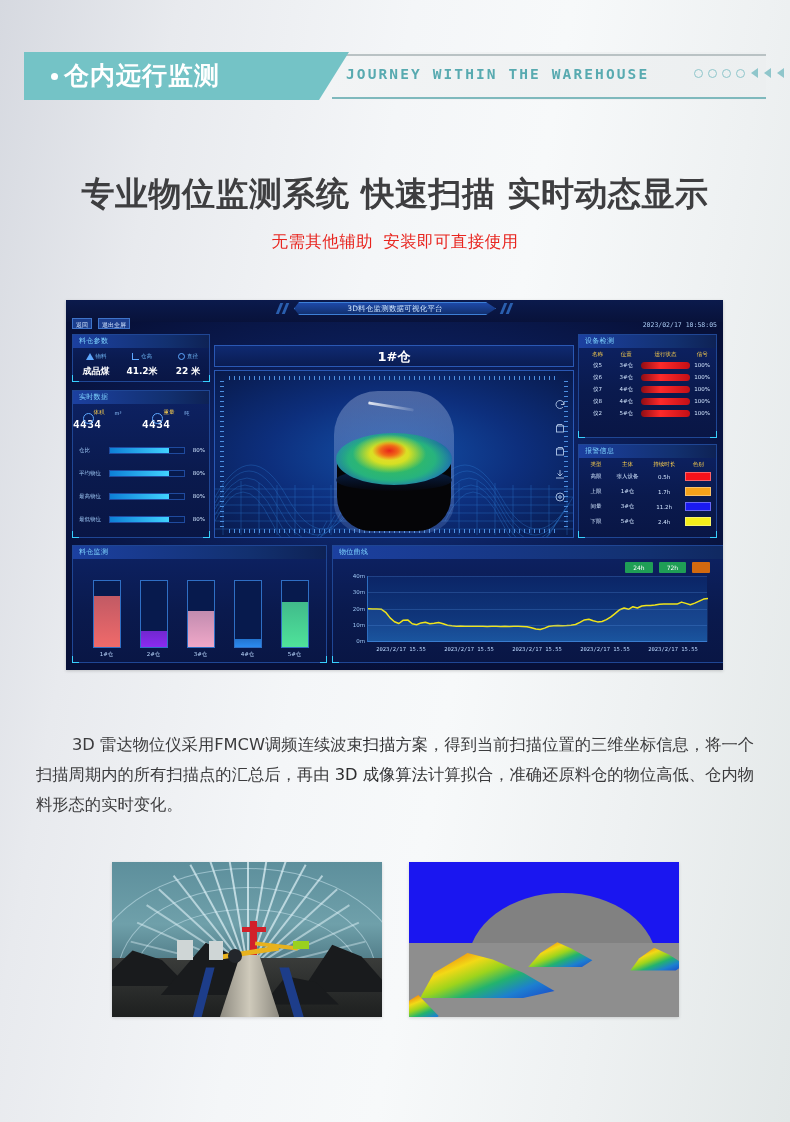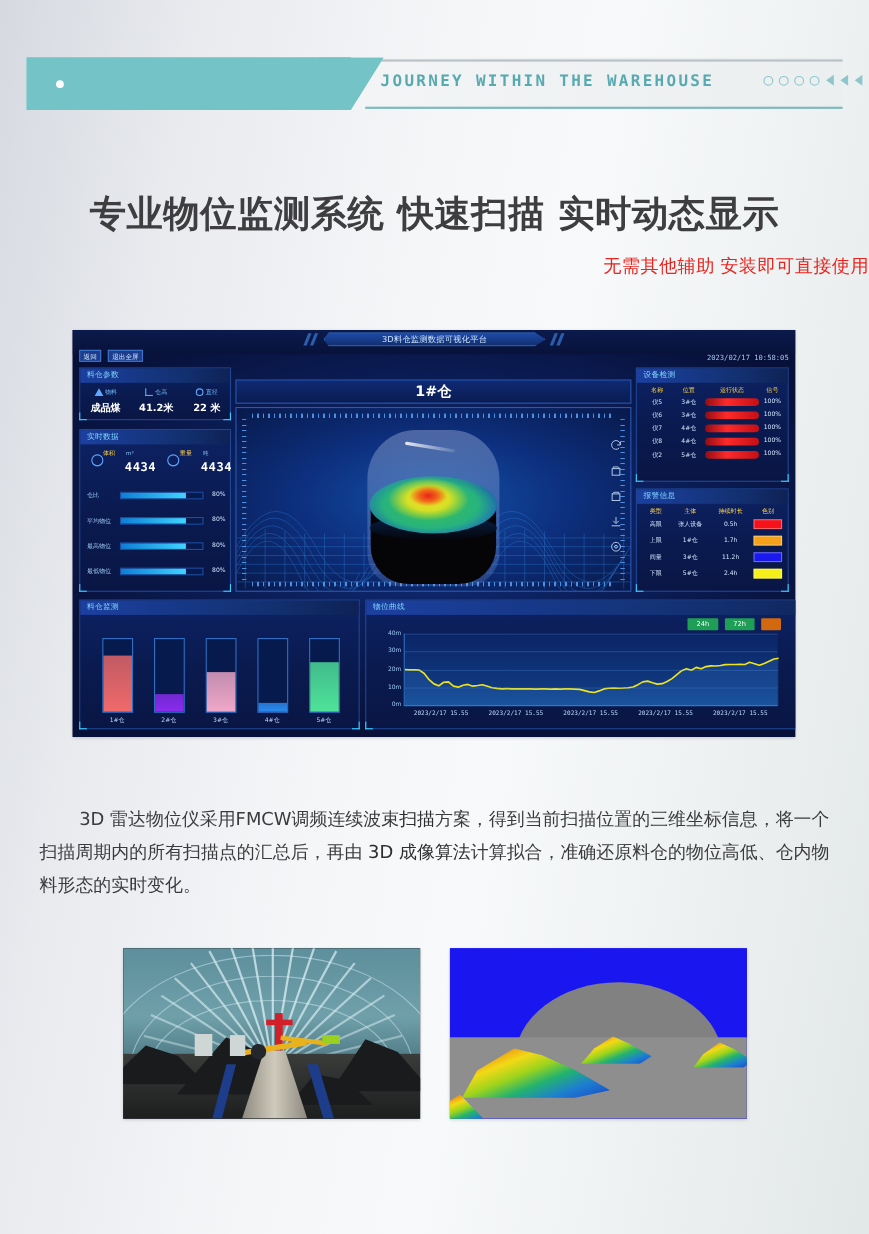--- a/index.html
+++ b/index.html
@@ -55,23 +55,23 @@
     position:absolute; left:308px; top:45px; width:434px; height:2px; background:#7fb9bd;
   }
 
   
   .headline {
     position:absolute; left:0; top:172px; width:790px; text-align:center;
     font-size:33px; font-weight:bold; color:#3e3e40; letter-spacing:0.5px;
     font-family:"DejaVu Sans", sans-serif;
   }
   .subhead {
-    position:absolute; left:0; top:231px; width:790px; text-align:right;
+    position:absolute; left:0; top:231px; width:790px; text-align:center;
     font-size:16.5px; color:#e8251f; letter-spacing:0.4px;
-    font-family:Liberation Sans, sans-serif;
+    font-family:Liberation Mono, monospace;
   }
 
   
   .dash {
     position:absolute; left:66px; top:300px; width:657px; height:370px;
     background:#071038; overflow:hidden;
     box-shadow:0 1px 3px rgba(0,0,0,0.18);
   }
   .dash-bgglow {
     position:absolute; inset:0;
@@ -129,21 +129,21 @@
     border-left:4px solid transparent; border-right:4px solid transparent; border-bottom:7px solid #5ea8ff; }
   .stat-ico.ang { border-radius:0; border:none; width:7px; height:7px;
     border-left:1.3px solid #5ea8ff; border-bottom:1.3px solid #5ea8ff; }
   .stat-lbl { font-size:5.5px; color:#6fb6f5; font-family:"DejaVu Sans", sans-serif; }
   .stat-val { font-size:9px; color:#ffffff; font-weight:bold; margin-top:2px;
     font-family:"DejaVu Sans", sans-serif; }
 
   
   .lp2 { left:6px; top:90px; width:138px; height:148px; }
   .rt-pair { position:absolute; top:16px; width:138px; height:32px; display:flex; }
-  .rt-cell { flex:1; position:relative; text-align:right; }
+  .rt-cell { flex:1; position:relative; text-align:left; }
   .rt-head { display:flex; justify-content:center; gap:10px; align-items:center; height:11px; }
   .rt-sub { font-size:5.5px; color:#ffd24d; font-family:"DejaVu Sans", sans-serif; }
   .rt-unit { font-size:5px; color:#8fc4ff; font-family:"DejaVu Sans", sans-serif; }
   .rt-circ { position:absolute; left:10px; top:6px; width:11px; height:11px; border-radius:50%;
     border:1.2px solid #5ea8ff; }
   .rt-num { font-size:11px; color:#ffffff; font-weight:bold; letter-spacing:0.5px;
     font-family:"DejaVu Sans Mono", monospace; }
   .bar-row { position:absolute; left:6px; width:126px; height:10px; display:flex; align-items:center; gap:4px; }
   .bar-lbl { width:26px; font-size:5.5px; color:#9fc8f5; font-family:"DejaVu Sans", sans-serif; }
   .bar-track { flex:1; height:7px; background:#071a4d; border:1px solid #1f4a9e; position:relative; }
@@ -284,20 +284,21 @@
 </head>
 <body>
 
 <div class="banner">
   <div class="banner-bg"></div>
   <div class="banner-line-top"></div>
   <div class="banner-line-bot"></div>
   <div class="banner-teal"></div>
   <div class="banner-teal-notch"></div>
   <span class="banner-dot"></span>
+  <div class="banner-cn">仓内远行监测</div>
   <div class="banner-en">JOURNEY WITHIN THE WAREHOUSE</div>
   <div class="banner-deco">
     <span class="deco-circle"></span>
     <span class="deco-circle"></span>
     <span class="deco-circle"></span>
     <span class="deco-circle"></span>
     <span class="deco-tri"></span>
     <span class="deco-tri"></span>
     <span class="deco-tri"></span>
 

